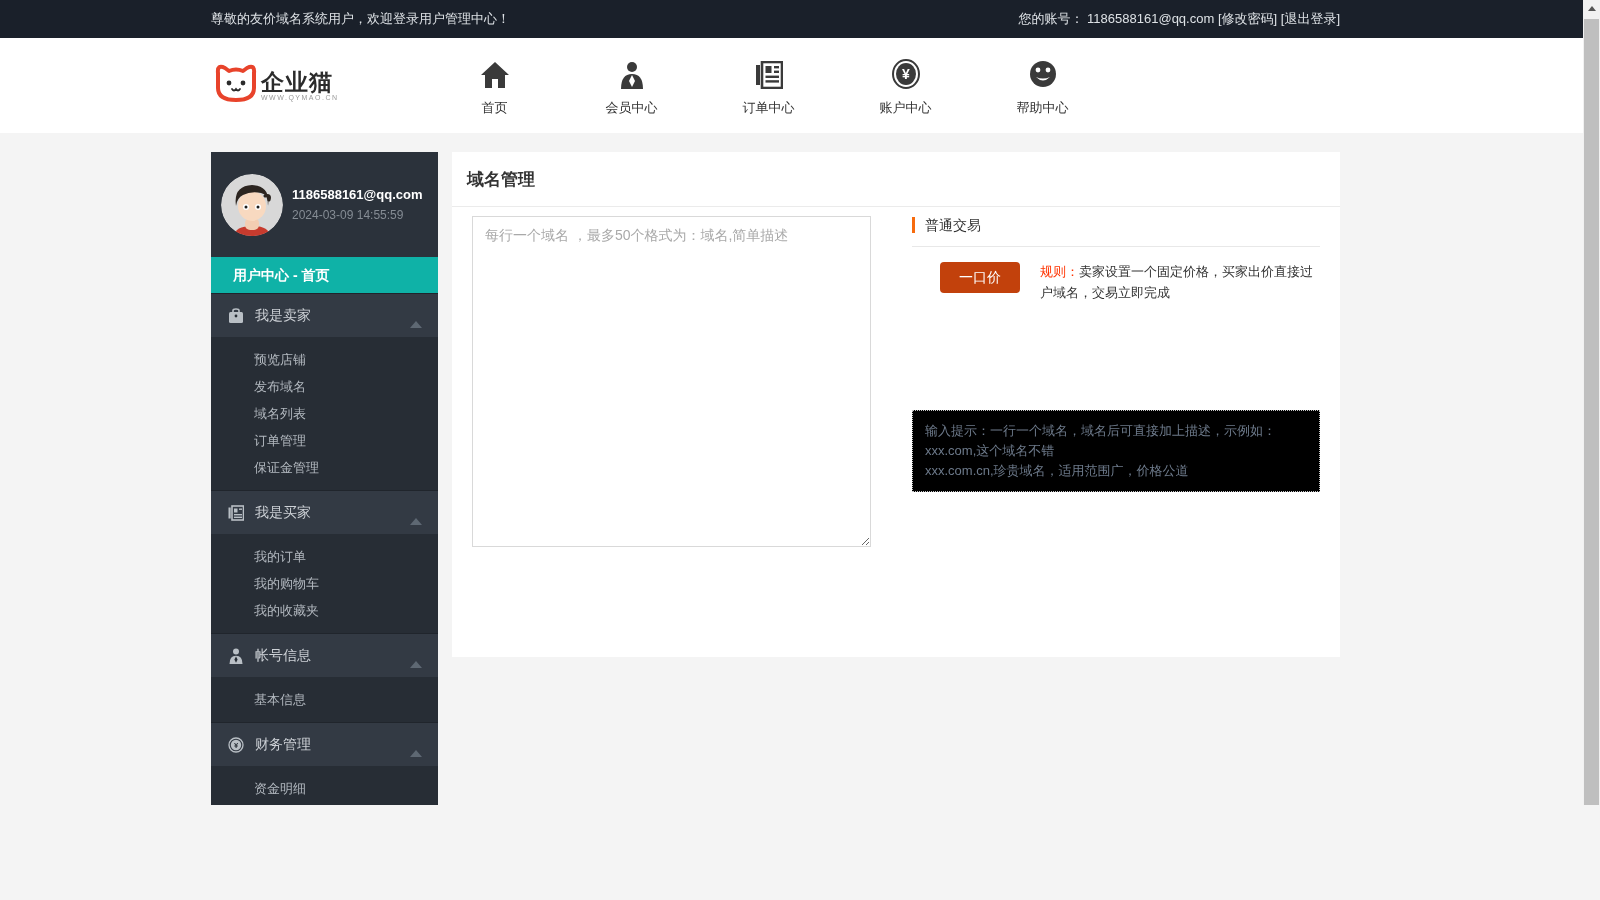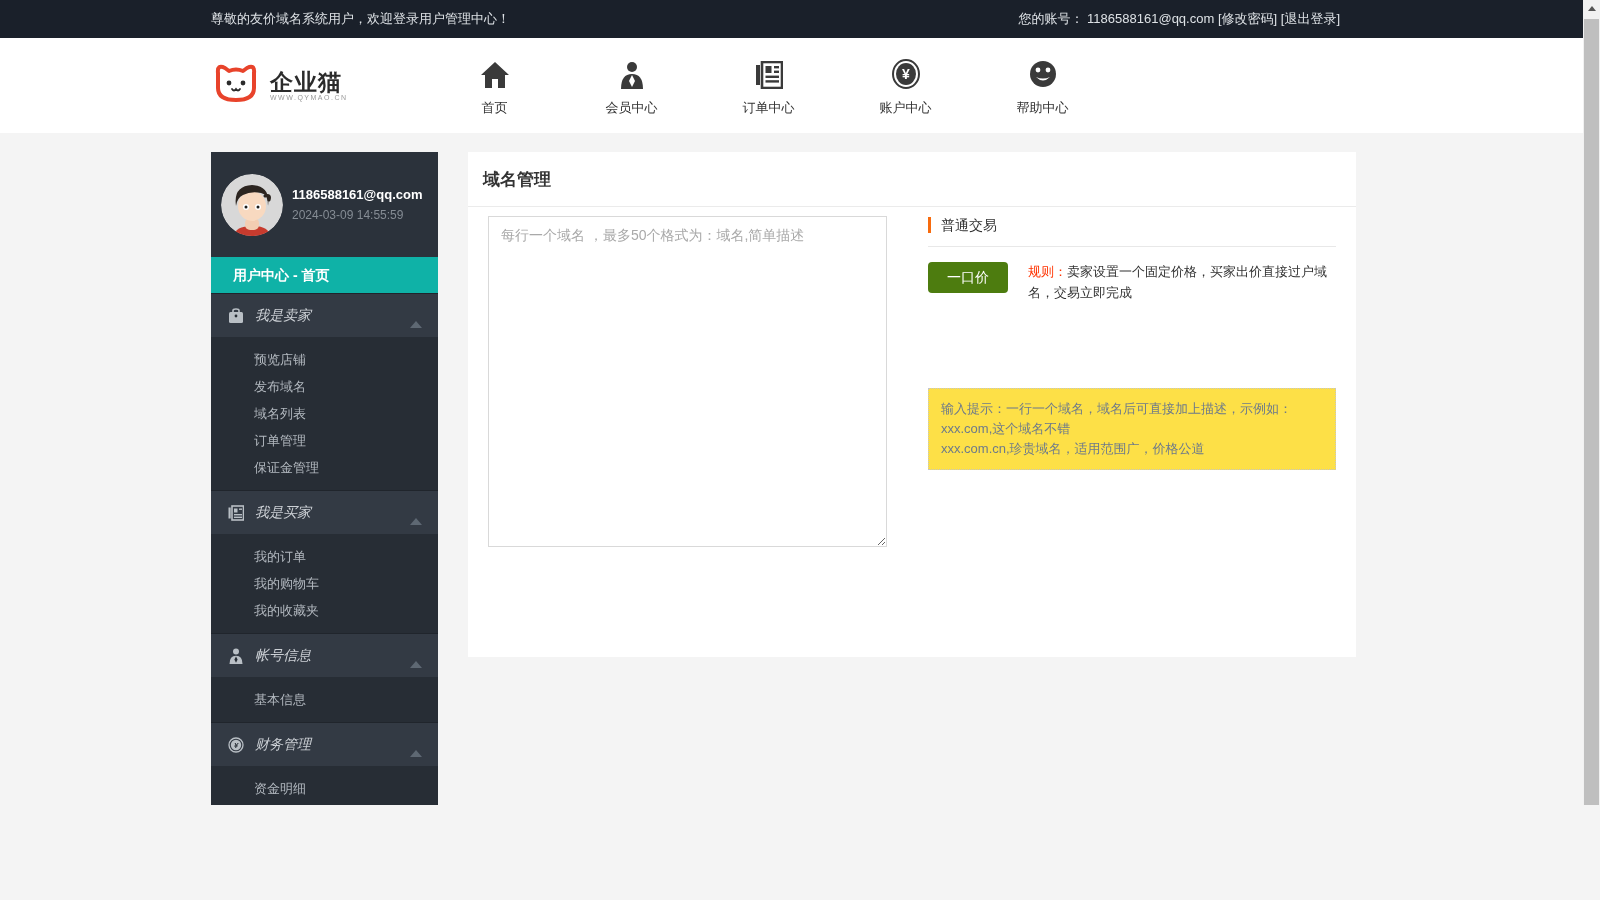--- a/index.html
+++ b/index.html
@@ -10,60 +10,60 @@
   
   .topbar { height:38px; background:#1a202a; }
   .topbar-inner { width:1129px; margin-left:211px; height:38px; display:flex; align-items:center; justify-content:space-between; color:#dde1e5; font-size:13px; }
   .topbar a { color:#dde1e5; text-decoration:none; cursor:pointer; }
   .topbar .acct { white-space:nowrap; }
 
   
   .header { height:95px; background:#ffffff; }
   .header-inner { width:1129px; margin-left:211px; height:95px; display:flex; align-items:center; }
   .logo { display:flex; align-items:center; width:215px; cursor:pointer; }
-  .logo-text { margin-left:9px; }
+  .logo-text { margin-left:0; }
   .logo-name { font-size:23px; font-weight:bold; color:#2b2b2b; letter-spacing:1px; line-height:24px; }
   .logo-url { font-size:7px; color:#9a9a9a; letter-spacing:1.5px; }
   .nav { display:flex; }
   .nav-item { width:137px; text-align:center; cursor:pointer; }
   .nav-icon { height:34px; display:flex; align-items:flex-end; justify-content:center; }
   .nav-label { margin-top:10px; font-size:13px; color:#333; }
 
   
   .content { position:relative; height:767px; background:#f4f4f4; }
 
   
   .sidebar { position:absolute; left:211px; top:19px; width:227px; height:748px; background:#272d35; overflow:hidden; }
   .profile { height:105px; background:#2b323b; display:flex; align-items:center; padding-left:10px; }
   .avatar { width:62px; height:62px; border-radius:50%; overflow:hidden; flex:0 0 62px; }
   .profile-text { margin-left:9px; }
   .profile-email { color:#ffffff; font-size:13px; font-weight:bold; }
   .profile-date { color:#858c94; font-size:12px; margin-top:6px; }
   .current-bar { height:36px; line-height:36px; background:#0fb2a7; color:#ffffff; font-size:14px; font-weight:bold; padding-left:22px; cursor:pointer; }
-  .side-header { position:relative; height:44px; background:#333a44; border-top:1px solid #20252c; display:flex; align-items:center; padding-left:17px; cursor:pointer;font-style:italic; }
+  .side-header { position:relative; height:44px; background:#333a44; border-top:1px solid #20252c; display:flex; align-items:center; padding-left:17px; cursor:pointer; }
   .side-header .sicon { width:16px; height:16px; margin-right:11px; display:inline-flex; }
   .side-header .slabel { color:#cdd1d6; font-size:14px; }
   .side-arrow { position:absolute; right:16px; bottom:9px; width:0; height:0; border-left:6px solid transparent; border-right:6px solid transparent; border-bottom:7px solid #5e6873; }
   .submenu { background:#272d35; padding:9px 0; }
   .subitem { height:27px; line-height:27px; padding-left:43px; color:#b2b8bf; font-size:13px; cursor:pointer; }
 
   
-  .main-panel { position:absolute; left:468px; top:19px; width:888px; height:505px; background:#ffffff; }
+  .main-panel { position:absolute; left:452px; top:19px; width:888px; height:505px; background:#ffffff; }
   .panel-title { height:55px; line-height:55px; padding-left:15px; font-size:17px; font-weight:bold; color:#333; border-bottom:1px solid #ebebeb; }
   .panel-body { display:flex; padding:9px 15px 0 20px; }
   .domain-textarea { width:399px; height:331px; border:1px solid #d9d9d9; padding:10px 12px; font-size:14px; color:#333; resize:both; outline:none; font-family:"Liberation Sans","DejaVu Sans",sans-serif; }
   .domain-textarea::placeholder { color:#a9a9a9; }
   .right-col { margin-left:41px; width:408px; }
   .trade-header { border-bottom:1px solid #e8e8e8; padding-bottom:11px; }
   .trade-title { border-left:3px solid #f76b0e; padding-left:10px; font-size:14px; color:#333; }
   .trade-row { display:flex; margin-top:15px; }
-  .buyout-btn { width:80px; height:31px; flex:0 0 80px; background:#4d7c0f; color:#fff; font-size:14px; border:none; border-radius:4px; cursor:pointer; }
+  .buyout-btn { width:80px; height:31px; flex:0 0 80px; background:#c2410c; color:#fff; font-size:14px; border:none; border-radius:4px; cursor:pointer;margin-left:28px; }
   .rule-text { margin-left:20px; font-size:13px; color:#333; line-height:1.6; }
   .rule-label { color:#ff3300; }
-  .tip-box { margin-top:84px; background:#fde047; border:1px dotted #c6c6c6; padding:10px 12px; font-size:13px; color:#6d7a8b; line-height:1.55; }
+  .tip-box { margin-top:106px; background:#000000; border:1px dotted #c6c6c6; padding:10px 12px; font-size:13px; color:#6d7a8b; line-height:1.55; }
 
   
   .scrollbar { position:absolute; right:0; top:0; width:17px; height:900px; background:#f1f1f1; }
   .sb-btn { position:absolute; left:0; width:17px; height:17px; display:flex; align-items:center; justify-content:center; cursor:pointer; }
   .sb-up { top:0; } .sb-down { bottom:0; }
   .tri-up { width:0;height:0;border-left:4px solid transparent;border-right:4px solid transparent;border-bottom:5px solid #555; }
   .tri-down { width:0;height:0;border-left:4px solid transparent;border-right:4px solid transparent;border-top:5px solid #555; }
   .sb-thumb { position:absolute; left:1px; top:19px; width:15px; height:790px; background:#bfbfbf; cursor:grab; }
 </style>
 </head>

